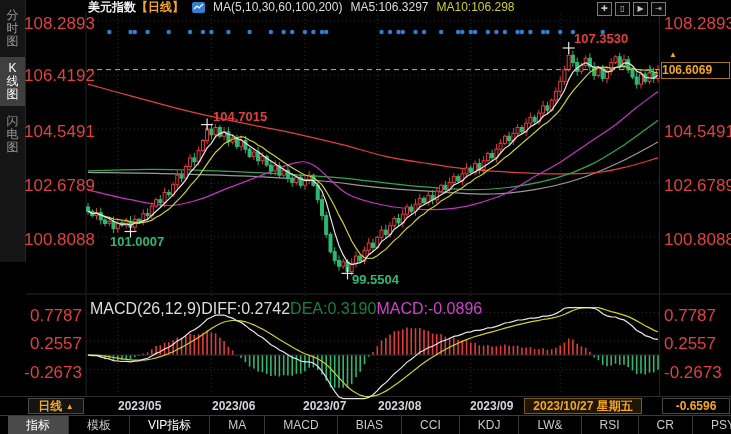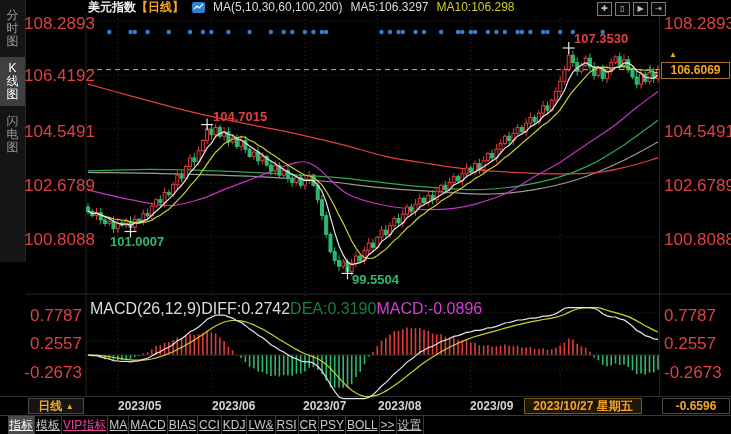--- a/index.html
+++ b/index.html
@@ -24,21 +24,21 @@
 
   .icons{position:absolute;left:597px;top:2px;display:flex;gap:3px;}
   .icons .ic{width:13px;height:12px;border:1px solid #7a7a7a;color:#c4c4c4;font-size:8px;line-height:11px;
              text-align:center;background:#0a0a0a;cursor:pointer;}
 
   
   .yl{position:absolute;font-size:17px;color:#e04040;}
   .yl.L{left:24px;width:58px;text-align:right;}
   .yl.R{left:664px;width:64px;text-align:left;}
   .pricebox{position:absolute;left:661px;top:62px;width:67px;height:15px;border:1px solid #a5741c;
-            color:#f5a623;font-size:12px;font-weight:bold;text-align:center;line-height:15px;background:#000;}
+            color:#f5a623;font-size:12px;font-weight:bold;text-align:left;line-height:15px;background:#000;}
   .ptri{position:absolute;left:669px;top:51px;color:#f5a623;font-size:8px;line-height:8px;}
 
   
   .ann{position:absolute;font-size:13px;font-weight:bold;letter-spacing:0;}
   .ann.red{color:#e04040;}
   .ann.green{color:#2eb872;}
 
   
   .macdhdr{position:absolute;left:90px;top:300px;display:flex;font-size:16px;color:#dcdcdc;white-space:nowrap;}
   .macdhdr .dea{color:#15803d;}
@@ -51,24 +51,24 @@
   .period .tri{font-size:8px;vertical-align:1px;}
   .dt{position:absolute;top:1px;color:#d4d4dc;font-weight:bold;}
   .curdate{position:absolute;left:524px;top:0;width:116px;height:14px;background:#201603;border:1px solid #7a5a1a;
            color:#f5a623;font-weight:bold;text-align:center;line-height:14px;}
   .mbot{position:absolute;left:662px;top:0;width:66px;height:14px;border:1px solid #4a4a4a;background:#000;
         color:#f5a623;font-weight:bold;text-align:center;line-height:14px;}
 
   
   .toolbar{position:absolute;left:0;top:415px;width:731px;height:19px;border-top:1px solid #3a3a3a;
            display:flex;align-items:stretch;padding-left:8px;box-sizing:border-box;background:#000;}
-  .tb{padding:0 1px;border-right:1px solid #383838;color:#c8c8c8;font-size:12px;line-height:18px;
-      cursor:pointer;white-space:nowrap;text-decoration:underline;}
+  .tb{padding:0 18px;border-right:1px solid #383838;color:#c8c8c8;font-size:12px;line-height:18px;
+      cursor:pointer;white-space:nowrap;}
   .tb.sel{background:#4a4a4a;color:#fff;}
-  .tb.vip{color:#ec4899;}
+  .tb.vip{color:#ffffff;}
 </style>
 </head>
 <body>
 
 <div class="app">
 
   <svg id="cv" class="canvas" width="731" height="434">
       <line x1="86" y1="21.0" x2="659" y2="21.0" stroke="#2c2c2c" stroke-dasharray="1,3"></line>
       <line x1="86" y1="75.0" x2="659" y2="75.0" stroke="#2c2c2c" stroke-dasharray="1,3"></line>
       <line x1="86" y1="129.0" x2="659" y2="129.0" stroke="#2c2c2c" stroke-dasharray="1,3"></line>

